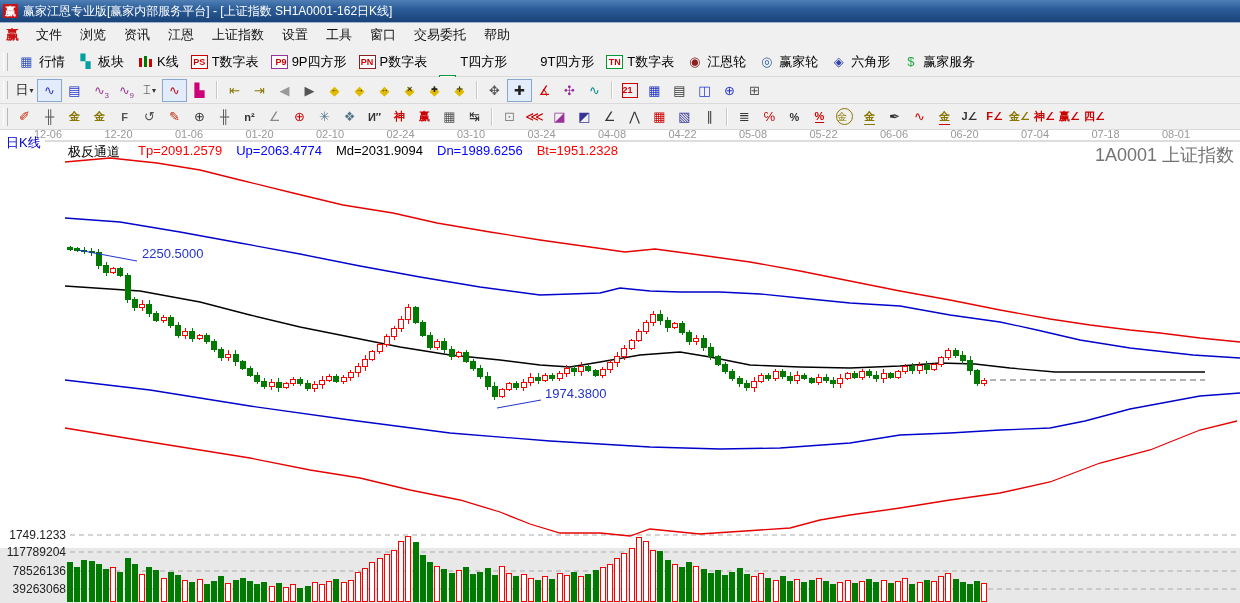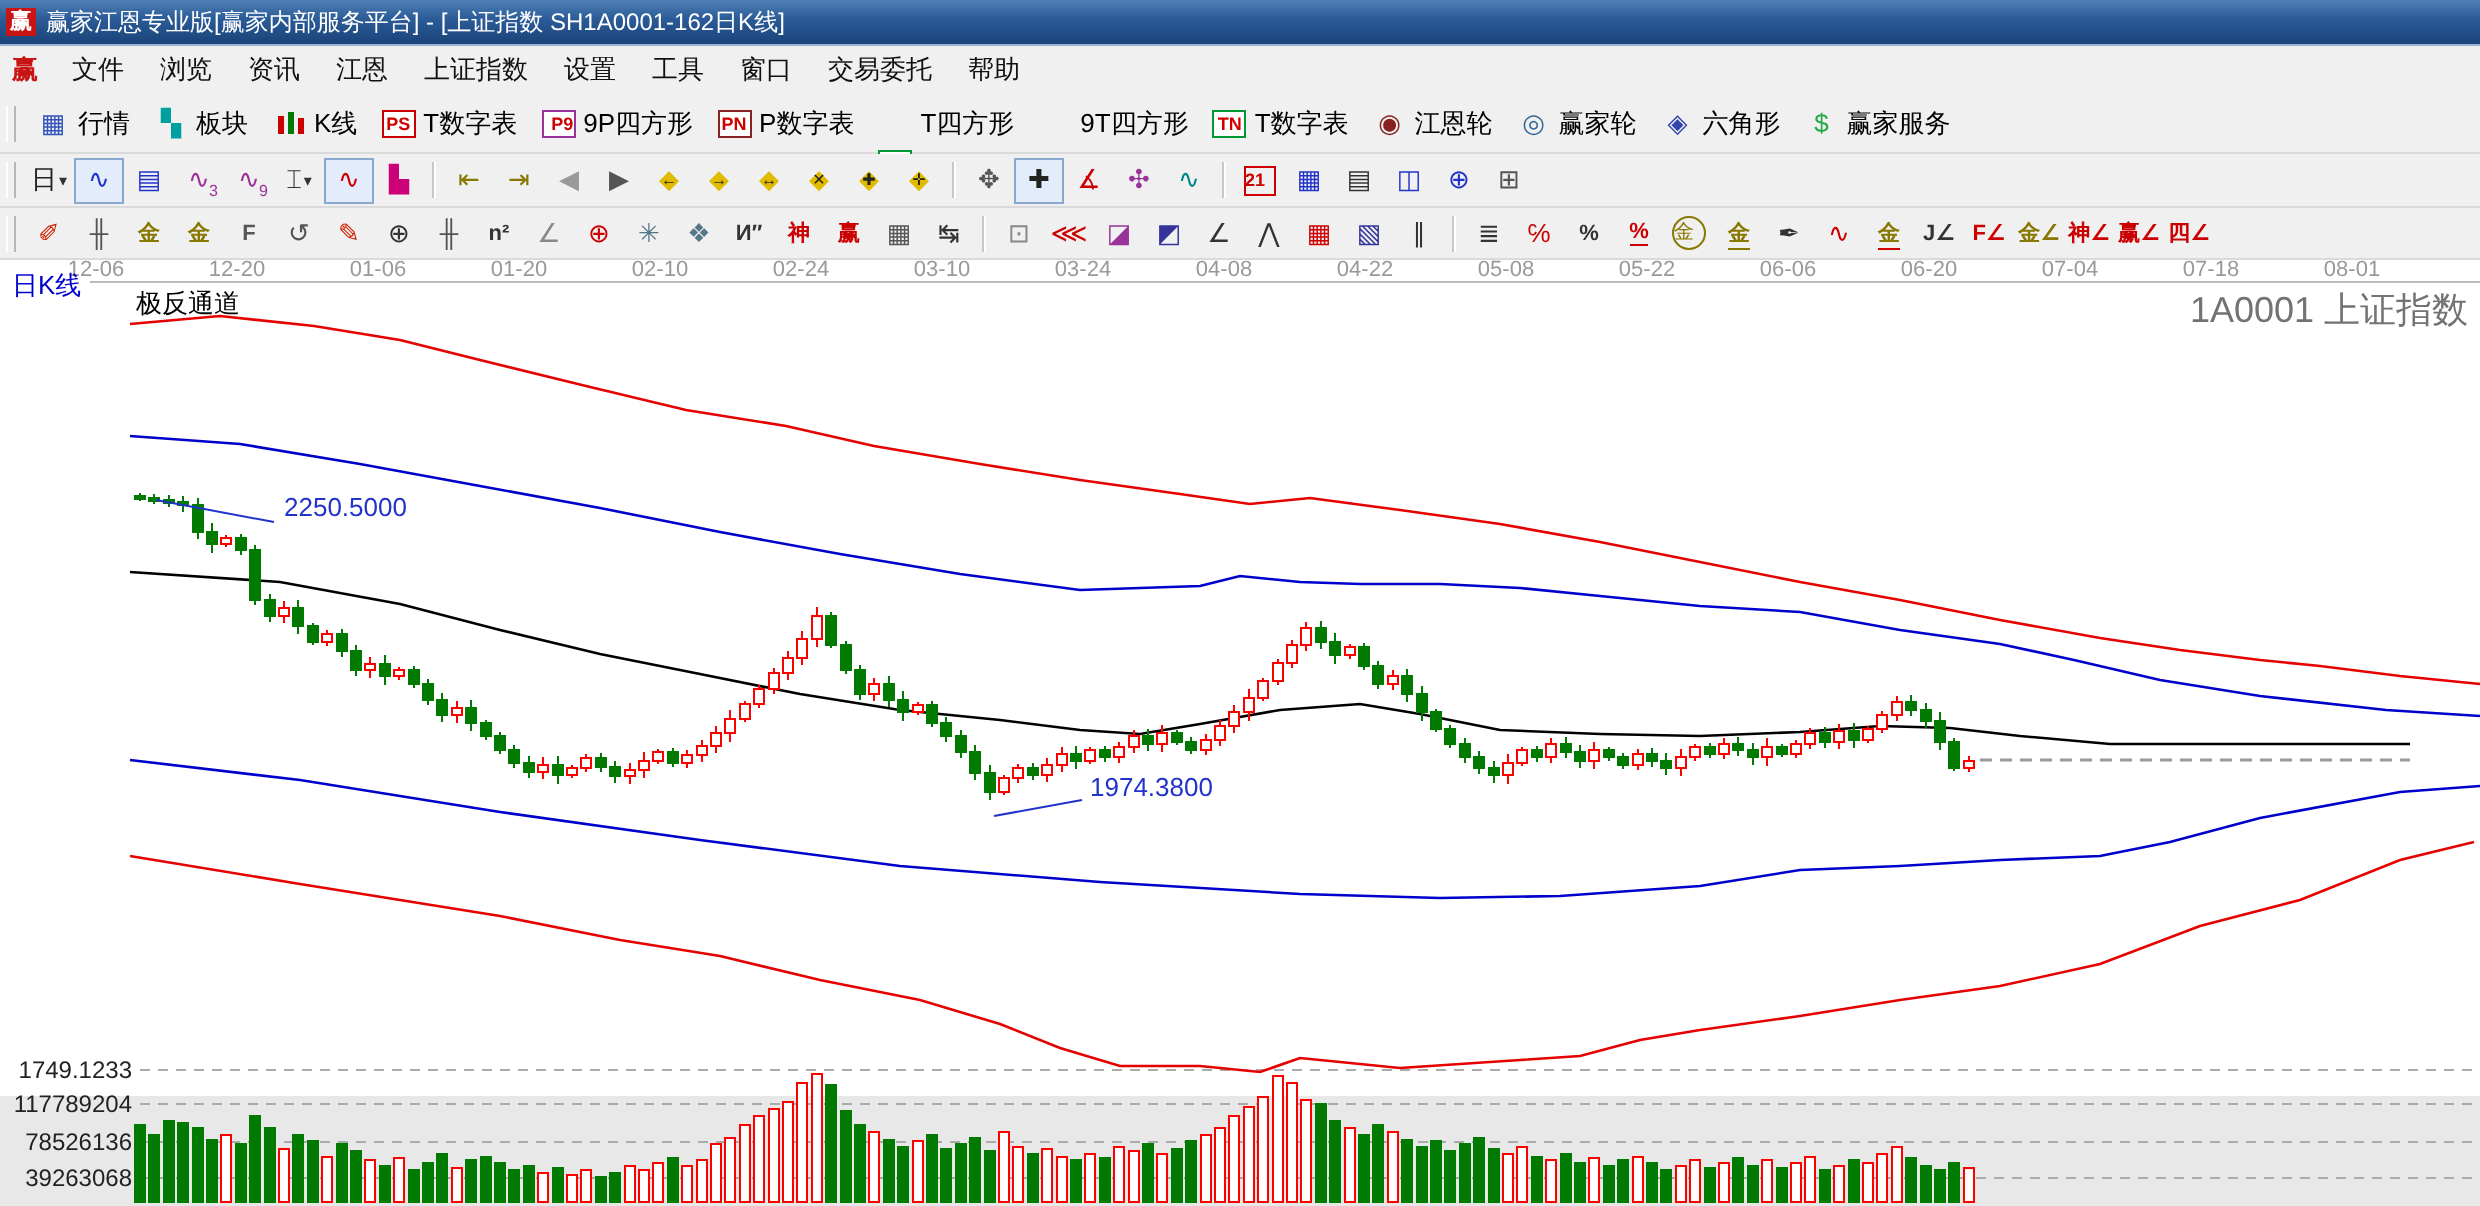--- a/index.html
+++ b/index.html
@@ -810,15 +810,22 @@
       <rect x="981.9" y="380.26260504201684" width="5" height="3.6764705882352473" fill="#ffffff" stroke="#ff0000" stroke-width="1" shape-rendering="crispEdges"></rect>
       <rect x="981.9" y="583.9409240251637" width="5" height="17.059075974836333" fill="#ffffff" stroke="#ff0000" stroke-width="1" shape-rendering="crispEdges"></rect>
       <line x1="78" y1="250" x2="137" y2="261" stroke="#2233cc" stroke-width="1"></line>
       <text x="142" y="258" font-size="13" fill="#2233cc">2250.5000</text>
       <line x1="497" y1="408" x2="541" y2="400" stroke="#2233cc" stroke-width="1"></line>
       <text x="545" y="398" font-size="13" fill="#2233cc">1974.3800</text>
     </svg>
   <span class="hdr-period">日K线</span>
   <div class="hdr-ind">
     <span>极反通道</span>
+    <span id="ind-values" style="display:flex;gap:14px">
+        <span style="color: rgb(255, 0, 0);">Tp=2091.2579</span>
+        <span style="color: rgb(0, 0, 255);">Up=2063.4774</span>
+        <span style="color: rgb(0, 0, 0);">Md=2031.9094</span>
+        <span style="color: rgb(0, 0, 255);">Dn=1989.6256</span>
+        <span style="color: rgb(255, 0, 0);">Bt=1951.2328</span>
+      </span>
   </div>
   <span class="hdr-symbol">1A0001  上证指数</span>
 </div>
 
 </body></html>

